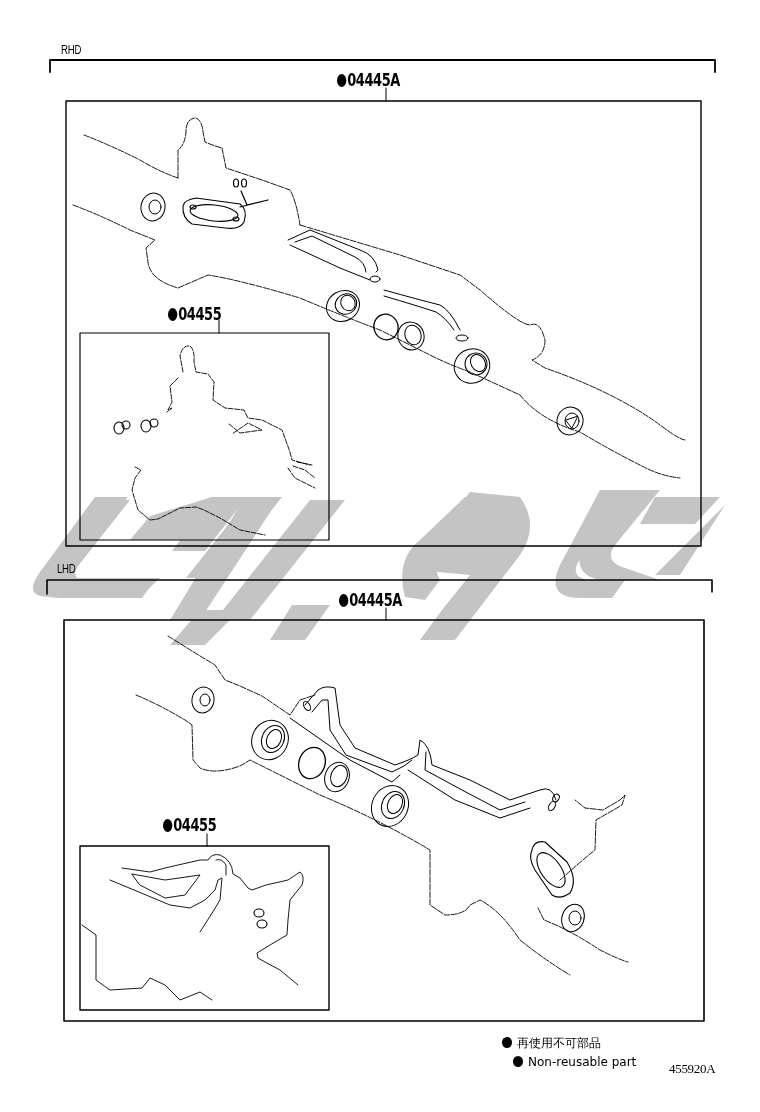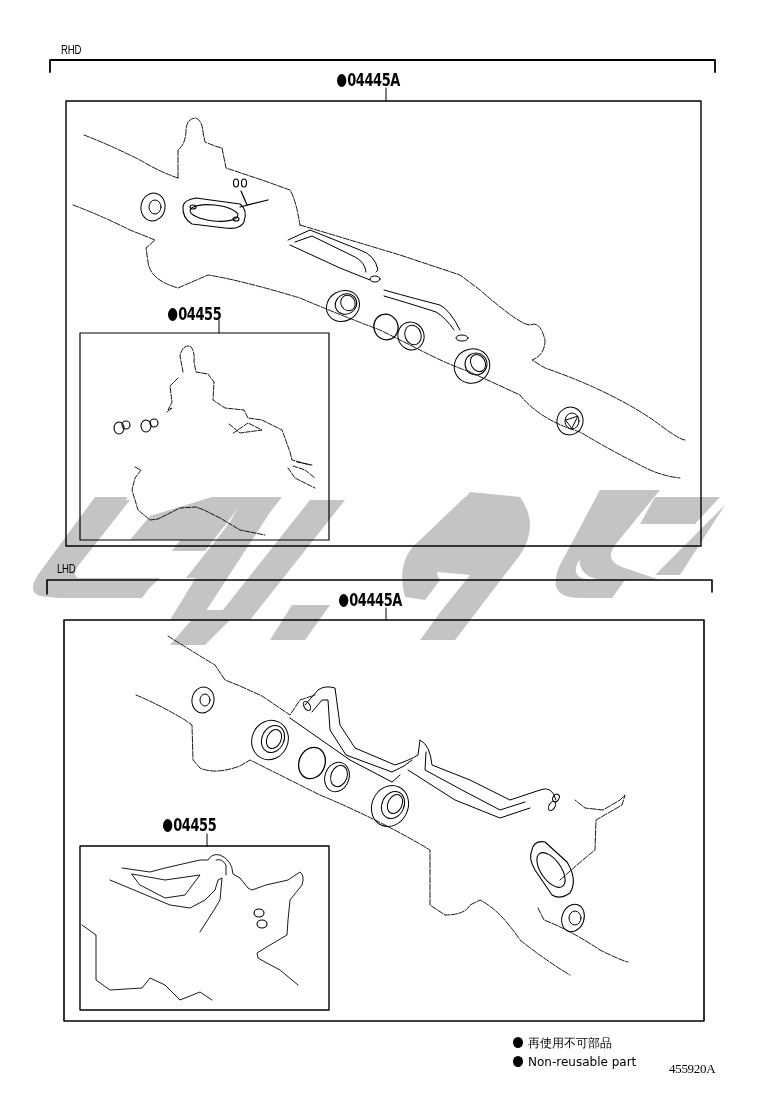--- a/index.html
+++ b/index.html
@@ -201,20 +201,20 @@
 <div class="abs section-label" style="left:57px; top:562px;">LHD</div>
 
 <div class="abs callout" style="left:339px; top:590px;">
   <span class="dot"></span><span>04445A</span>
 </div>
 
 <div class="abs callout" style="left:163px; top:815px;">
   <span class="dot"></span><span>04455</span>
 </div>
 
-<div class="abs legend" style="left:513px; top:1035px;">
+<div class="abs legend" style="left:502px; top:1035px;">
   <span class="dot"></span><span>再使用不可部品</span>
 </div>
 <div class="abs legend" style="left:513px; top:1055px; font-size:12px;">
   <span class="dot"></span><span>Non-reusable part</span>
 </div>
 
 <div class="abs figno" style="left:669px; top:1061px;">455920A</div>
 
 </body></html>

